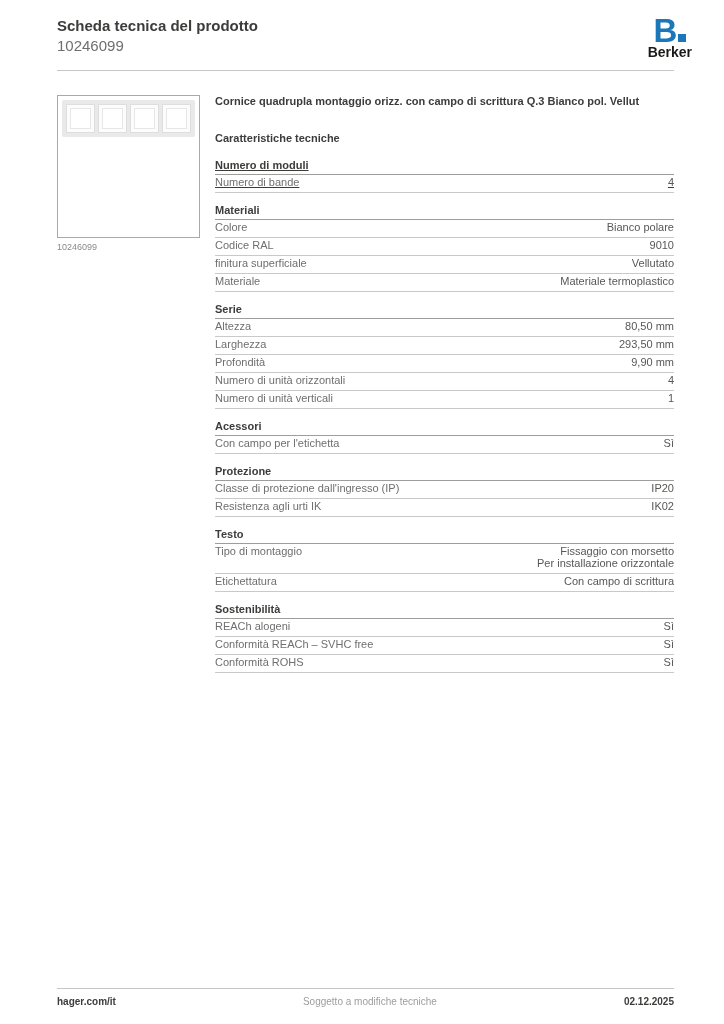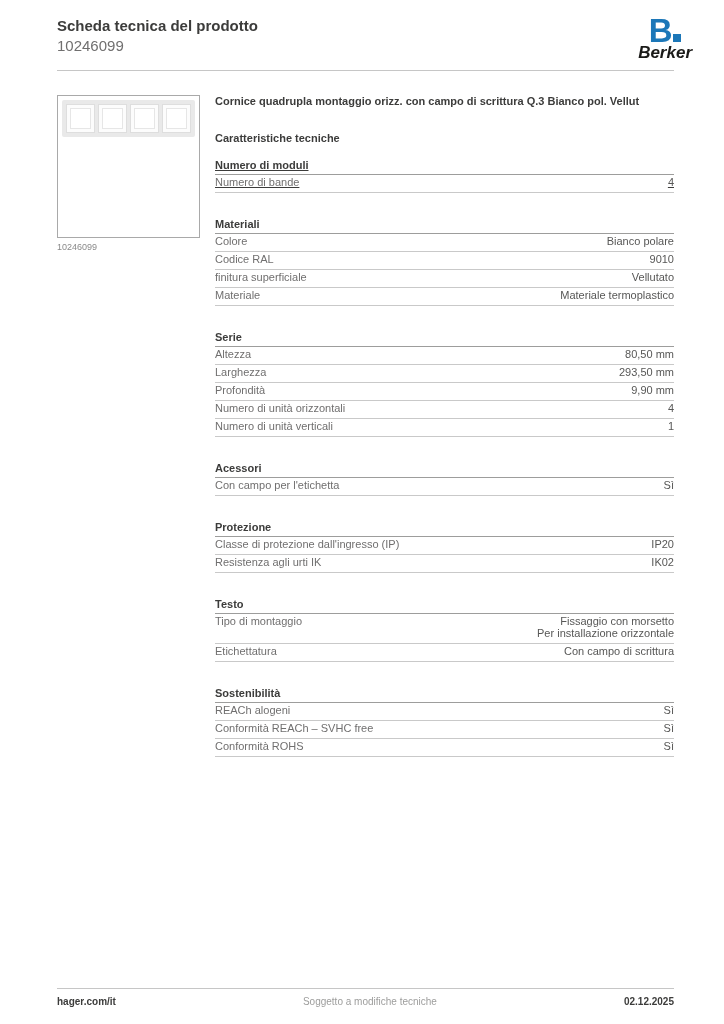--- a/index.html
+++ b/index.html
@@ -10,37 +10,37 @@
   }
   .page { position:absolute; inset:0; background:#fff; }
 
   
   .header { position:absolute; left:57px; right:32px; top:16px; display:flex; justify-content:space-between; align-items:flex-start; }
   .doc-title { font-size:15px; font-weight:bold; color:#3c3c3b; line-height:20px; }
   .doc-number { font-size:15px; color:#706f6f; line-height:20px; }
   .logo { text-align:center; margin-top:0; }
   .logo-b { font-size:33px; font-weight:900; color:#1c77b8; line-height:30px; letter-spacing:-1px; display:inline-block; }
   .logo-sq { display:inline-block; width:8px; height:8px; background:#1c77b8; margin-left:2px; }
-  .logo-brand { font-size:17px; font-weight:bold; color:#1a1a18; line-height:11px; margin-top:1px; letter-spacing:0;font-style:italic; }
+  .logo-brand { font-size:14px; font-weight:bold; color:#1a1a18; line-height:11px; margin-top:1px; letter-spacing:0; }
   .header-rule { position:absolute; left:57px; width:617px; top:70px; height:1px; background:#c6c6c6; }
 
   
   .image-box { position:absolute; left:57px; top:95px; width:141px; height:141px; border:1px solid #a9a9a9; background:#fff; }
   .frame { position:absolute; left:4px; right:4px; top:4px; height:37px; background:#e9e9e9; border-radius:2px;
            display:flex; align-items:center; justify-content:space-around; padding:0 2px; }
   .window { width:27px; height:27px; background:#fcfcfc; border:1px solid #dedede; display:flex; align-items:center; justify-content:center; }
   .window-inner { width:19px; height:19px; background:#ffffff; border:1px solid #e6e6e6; }
   .image-caption { position:absolute; left:57px; top:242px; font-size:9px; color:#8a8a8a; }
 
   
   .content { position:absolute; left:215px; top:95px; width:459px; }
   .product-name { font-size:11px; font-weight:bold; color:#3c3c3b; line-height:13px; }
   .tech-title { font-size:11px; font-weight:bold; color:#3c3c3b; margin-top:24px; }
   .sections { margin-top:15px; }
-  .section { margin-top:25px; }
+  .section { margin-top:11px; }
   .section:first-child { margin-top:0;text-decoration:underline; }
   .sec-heading { font-size:11px; font-weight:bold; color:#3c3c3b; padding-bottom:3px; border-bottom:1px solid #9d9d9c; line-height:12px; }
   .row { display:flex; justify-content:space-between; align-items:flex-start; border-bottom:1px solid #c9c9c9; padding:1px 0 4px 0; }
   .row-label { font-size:11px; color:#706f6f; line-height:12px; }
   .row-value { font-size:11px; color:#575756; line-height:12px; text-align:right; white-space:pre-line; }
 
   
   .footer-rule { position:absolute; left:57px; width:617px; top:988px; height:1px; background:#c6c6c6; }
   .footer { position:absolute; left:57px; width:617px; top:996px; display:flex; justify-content:space-between; align-items:baseline;gap:24px; }
   .footer-left { font-size:10px; font-weight:bold; color:#3c3c3b; text-decoration:none; }

